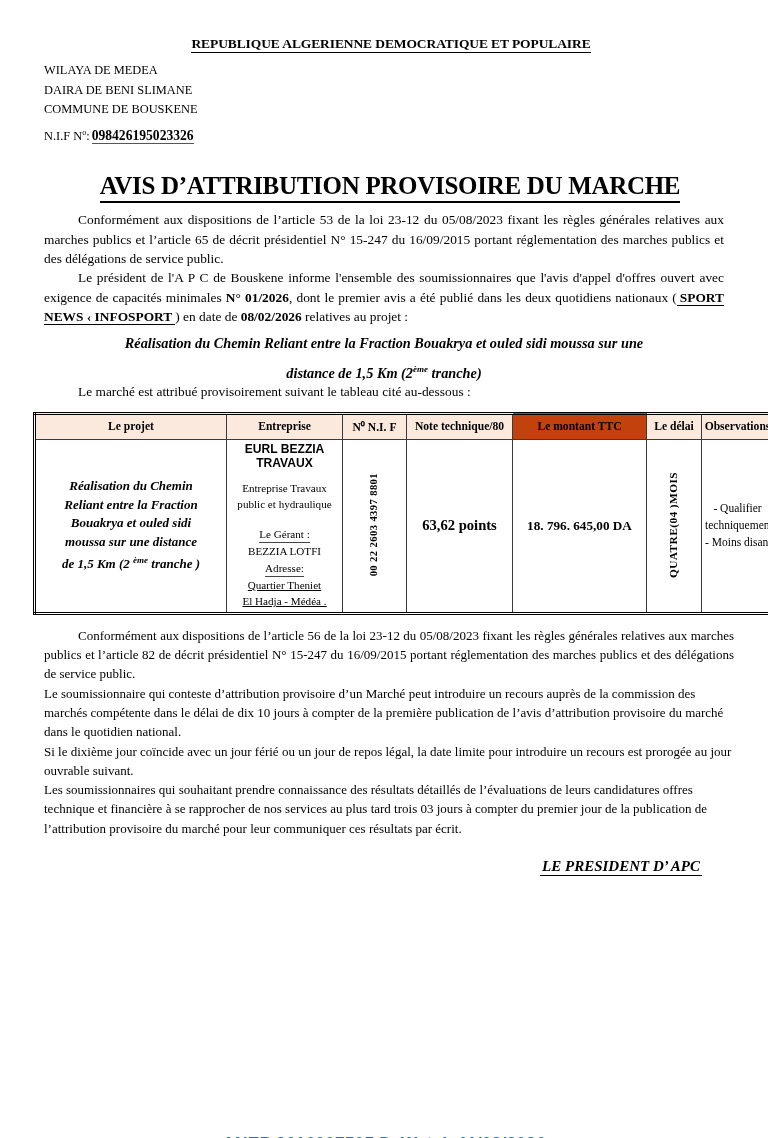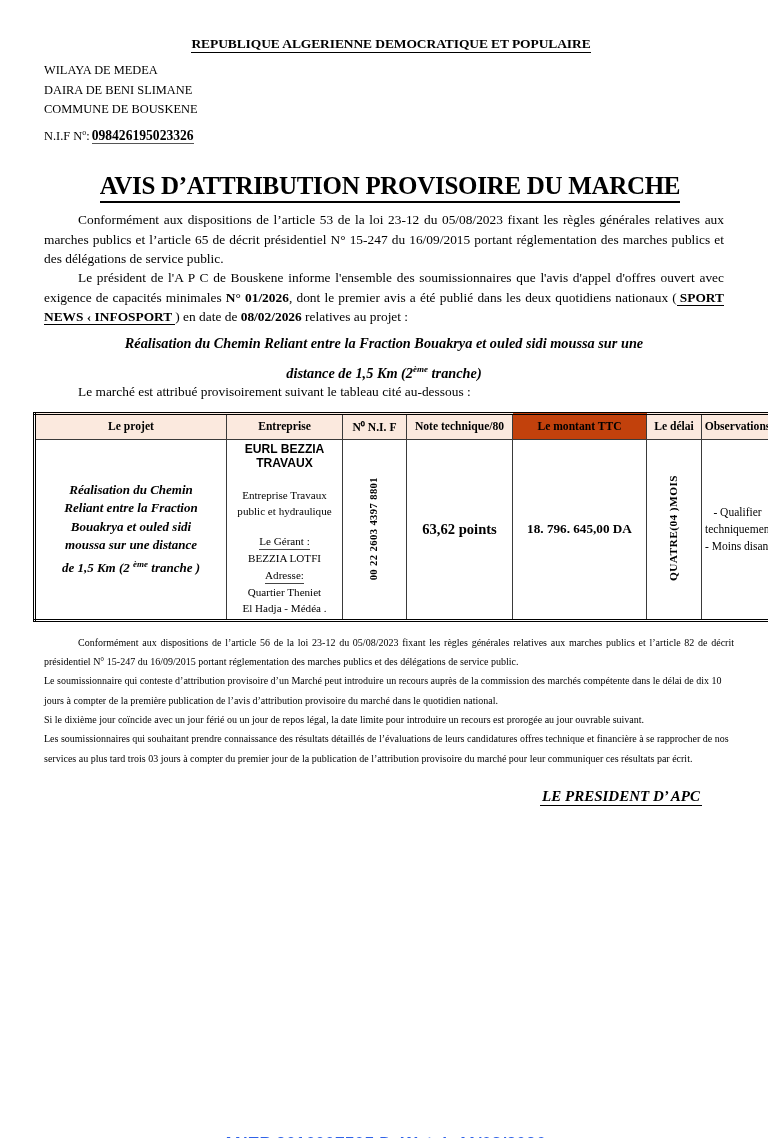--- a/index.html
+++ b/index.html
@@ -162,34 +162,34 @@
     line-height: 16.4px;
     padding: 4px 2px;
     vertical-align: top;
   }
   .ent-name {
     font-family: "Liberation Sans", sans-serif;
     font-weight: bold;
     font-size: 12.1px;
     line-height: 14.6px;
     display: block;
-    margin-bottom: 16px;
+    margin-bottom: 9px;
   }
   .ent-activity { display: block; }
   .ent-gerant-label {
     display: inline-block;
     border-bottom: 1px solid #444;
     margin-top: 13px;
   }
   .ent-gerant-name { display: block; }
   .ent-addr-label {
     display: inline-block;
     border-bottom: 1px solid #444;
   }
-  .ent-addr { display: block; }
+  .ent-addr { display: block; text-decoration: underline; }
 
   td.cell-nif {
     font-weight: bold;
     font-size: 10.6px;
   }
   .vtext {
     writing-mode: vertical-rl;
     transform: rotate(180deg);
     white-space: nowrap;
     letter-spacing: 0.4px;
@@ -211,21 +211,21 @@
   td.cell-obs {
     font-size: 11.5px;
     line-height: 17px;
     text-align: center;
   }
   td.cell-obs .obs-line { display: block; white-space: nowrap; }
 
   
   .closing {
     margin: 11px 34px 0 44px;
-    font-size: 10px;
+    font-size: 13px;
     line-height: 19.3px;
   }
   .closing p { margin: 0; }
 
   .signature {
     margin: 20px 66px 0 0;
     text-align: right;
     font-weight: bold;
     font-style: italic;
     font-size: 15px;

